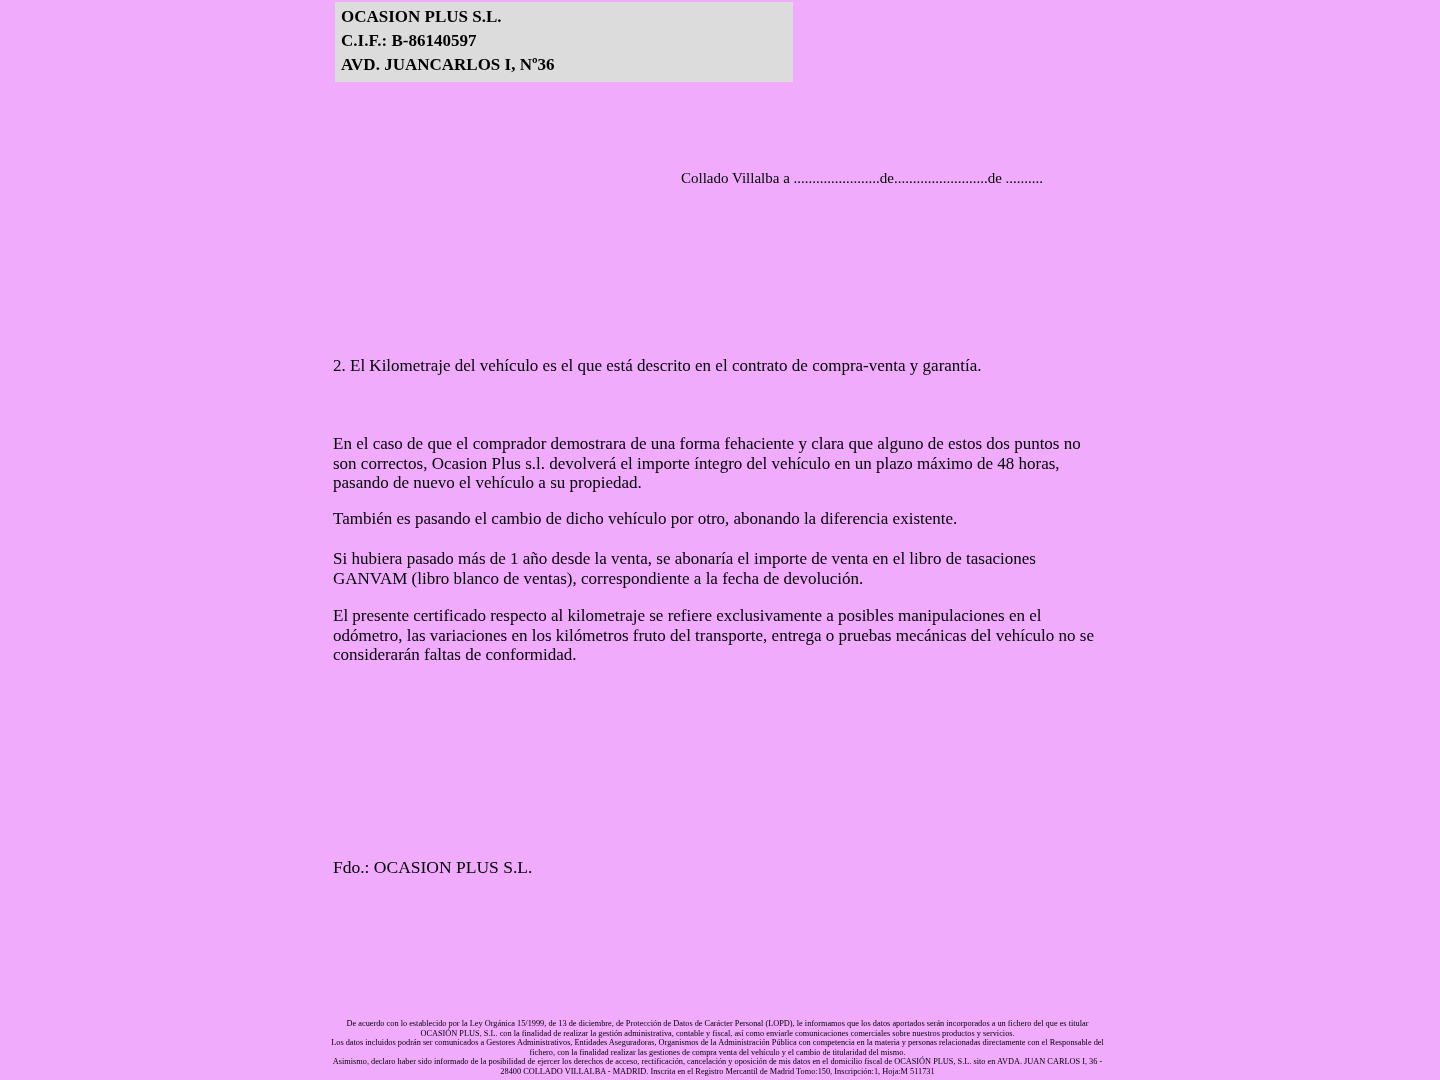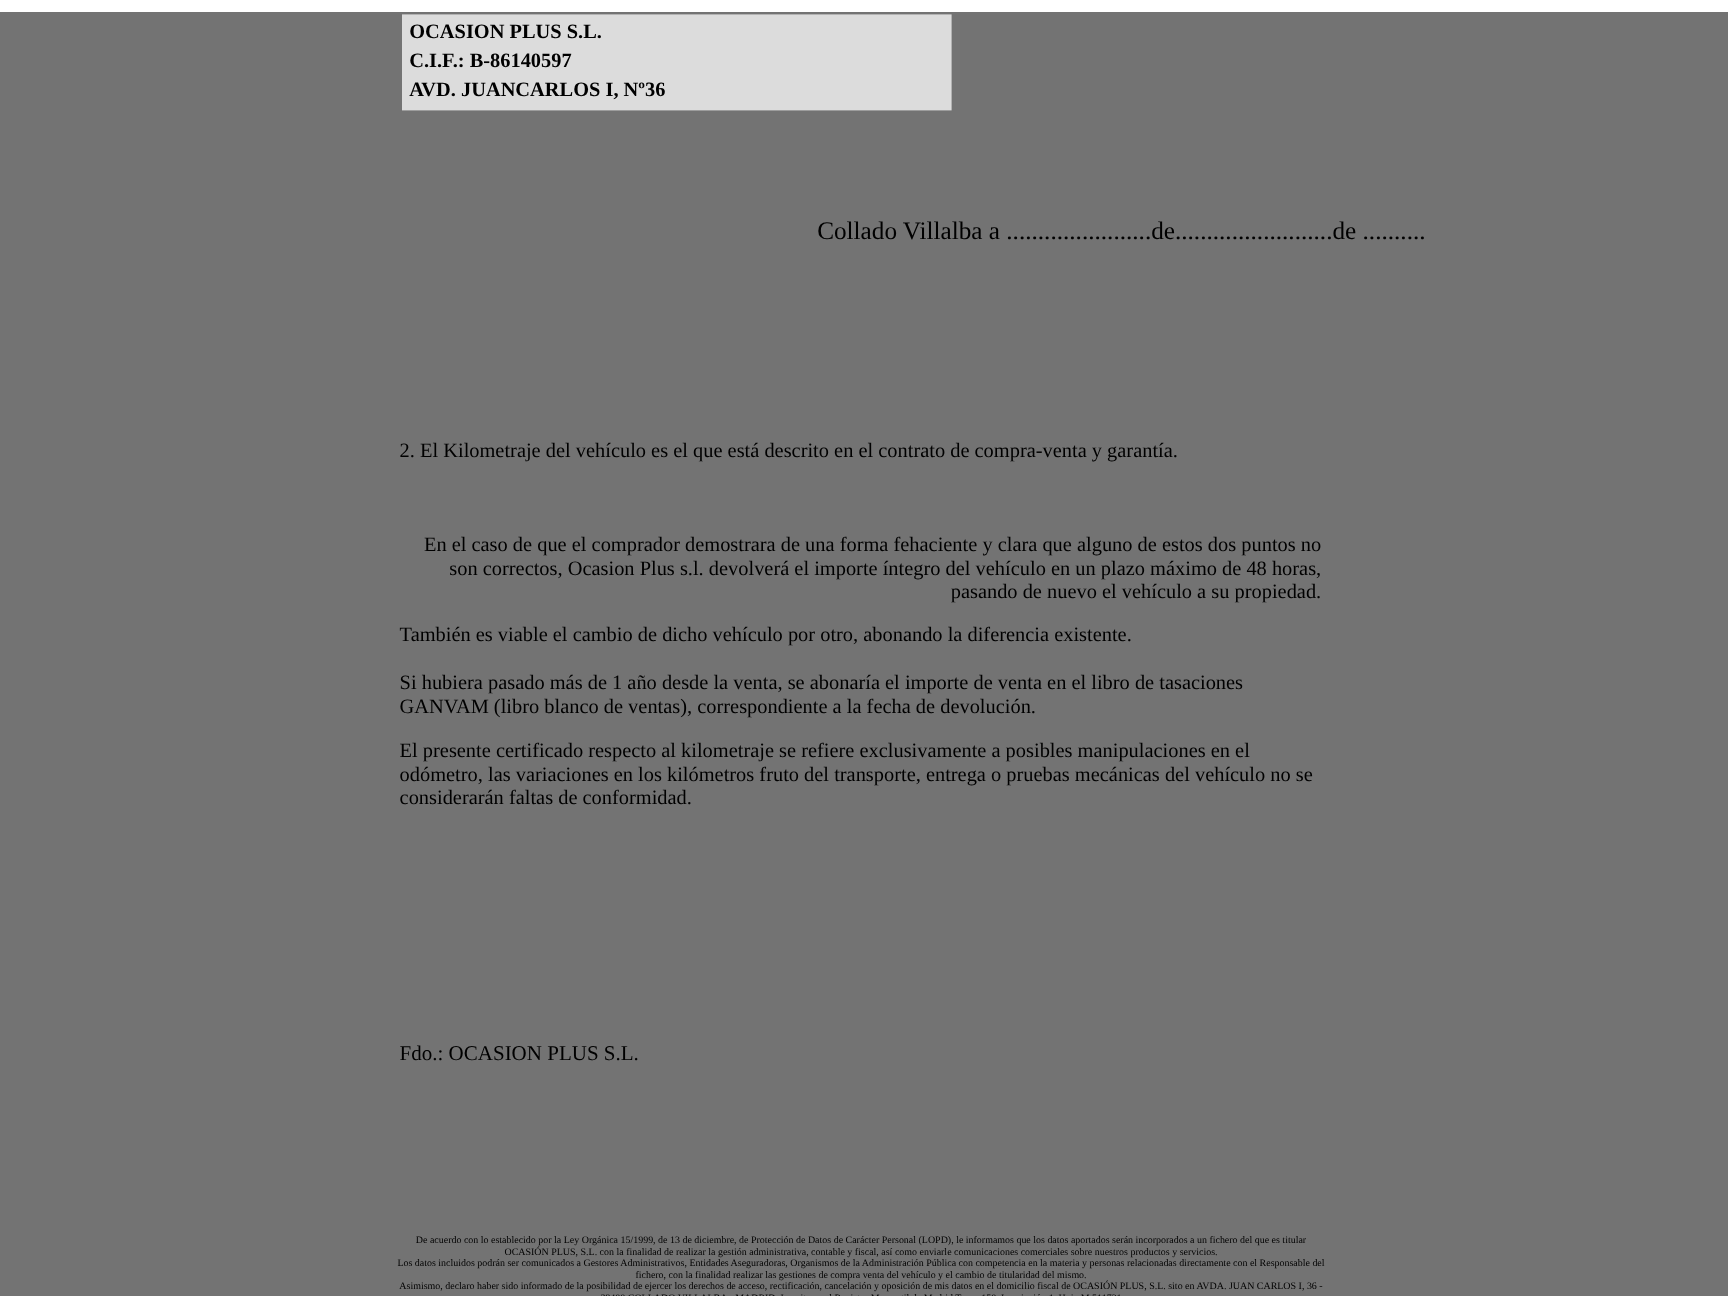--- a/index.html
+++ b/index.html
@@ -4,38 +4,38 @@
 <style>
   * { margin: 0; padding: 0; box-sizing: border-box; }
   html, body { background: #ffffff; }
   body {
     width: 1440px; height: 1080px;
     position: relative;
     font-family: "Liberation Serif", "DejaVu Serif", serif;
     color: #000000;
     overflow: hidden;
   }
-  .page { position: absolute; inset: 0; background: #737373; margin-top: 10px; }
+  .page { position: absolute; inset: 0; background: #f0abfc; }
 
   .header-box {
     position: absolute;
     left: 335px; top: 2px;
     width: 458px;
     background: #dcdcdc;
     padding: 3px 6px 4px 6px;
     font-weight: bold;
     font-size: 17px;
     line-height: 24.2px;
     white-space: nowrap;
   }
 
   .date-line {
     position: absolute;
     left: 681px; top: 170px;
-    font-size: 21px;
+    font-size: 15px;
     white-space: nowrap;
     text-align: right;
   }
 
   .cert-block {
     position: absolute;
     left: 337px; top: 213px;
     font-size: 17.5px;
     line-height: 23.5px;
     white-space: nowrap;
@@ -53,21 +53,21 @@
   .p1 { top: 319px; }
   .p2 { top: 356px; font-family: Liberation Serif, serif; }
 
   .para {
     position: absolute;
     left: 333px;
     width: 768px;
     font-size: 17px;
     line-height: 19.6px;
   }
-  .para1 { top: 434px; text-align: right; }
+  .para1 { top: 434px; }
   .para2 { top: 509px; }
   .para3 { top: 549px; }
   .para4 { top: 606px; }
 
   .signature {
     position: absolute;
     left: 333px; top: 857px;
     font-size: 17.5px;
   }
 
@@ -90,21 +90,21 @@
     <div>C.I.F.: B-86140597</div>
     <div>AVD. JUANCARLOS I, Nº36</div>
   </div>
 
   <div class="date-line">Collado Villalba a .......................de.........................de ..........</div>
 
 
   <div class="point p2">2. El Kilometraje del vehículo es el que está descrito en el contrato de compra-venta y garantía.</div>
 
   <div class="para para1">En el caso de que el comprador demostrara de una forma fehaciente y clara que alguno de estos dos puntos no son correctos, Ocasion Plus s.l. devolverá el importe íntegro del vehículo en un plazo máximo de 48 horas, pasando de nuevo el vehículo a su propiedad.</div>
-  <div class="para para2">También es viable el cambio de dicho vehículo por otro, abonando la diferencia existente.</div>
+  <div class="para para2">También es pasando el cambio de dicho vehículo por otro, abonando la diferencia existente.</div>
   <div class="para para3">Si hubiera pasado más de 1 año desde la venta, se abonaría el importe de venta en el libro de tasaciones GANVAM (libro blanco de ventas), correspondiente a la fecha de devolución.</div>
   <div class="para para4">El presente certificado respecto al kilometraje se refiere exclusivamente a posibles manipulaciones en el odómetro, las variaciones en los kilómetros fruto del transporte, entrega o pruebas mecánicas del vehículo no se considerarán faltas de conformidad.</div>
 
   <div class="signature">Fdo.: OCASION PLUS S.L.</div>
 
   <div class="footer">
     <div>De acuerdo con lo establecido por la Ley Orgánica 15/1999, de 13 de diciembre, de Protección de Datos de Carácter Personal (LOPD), le informamos que los datos aportados serán incorporados a un fichero del que es titular OCASIÓN PLUS, S.L. con la finalidad de realizar la gestión administrativa, contable y fiscal, así como enviarle comunicaciones comerciales sobre nuestros productos y servicios.</div>
     <div>Los datos incluidos podrán ser comunicados a Gestores Administrativos, Entidades Aseguradoras, Organismos de la Administración Pública con competencia en la materia y personas relacionadas directamente con el Responsable del fichero, con la finalidad realizar las gestiones de compra venta del vehículo y el cambio de titularidad del mismo.</div>
     <div>Asimismo, declaro haber sido informado de la posibilidad de ejercer los derechos de acceso, rectificación, cancelación y oposición de mis datos en el domicilio fiscal de OCASIÓN PLUS, S.L. sito en AVDA. JUAN CARLOS I, 36 - 28400 COLLADO VILLALBA - MADRID. Inscrita en el Registro Mercantil de Madrid Tomo:150, Inscripción:1, Hoja:M 511731</div>
   </div>

